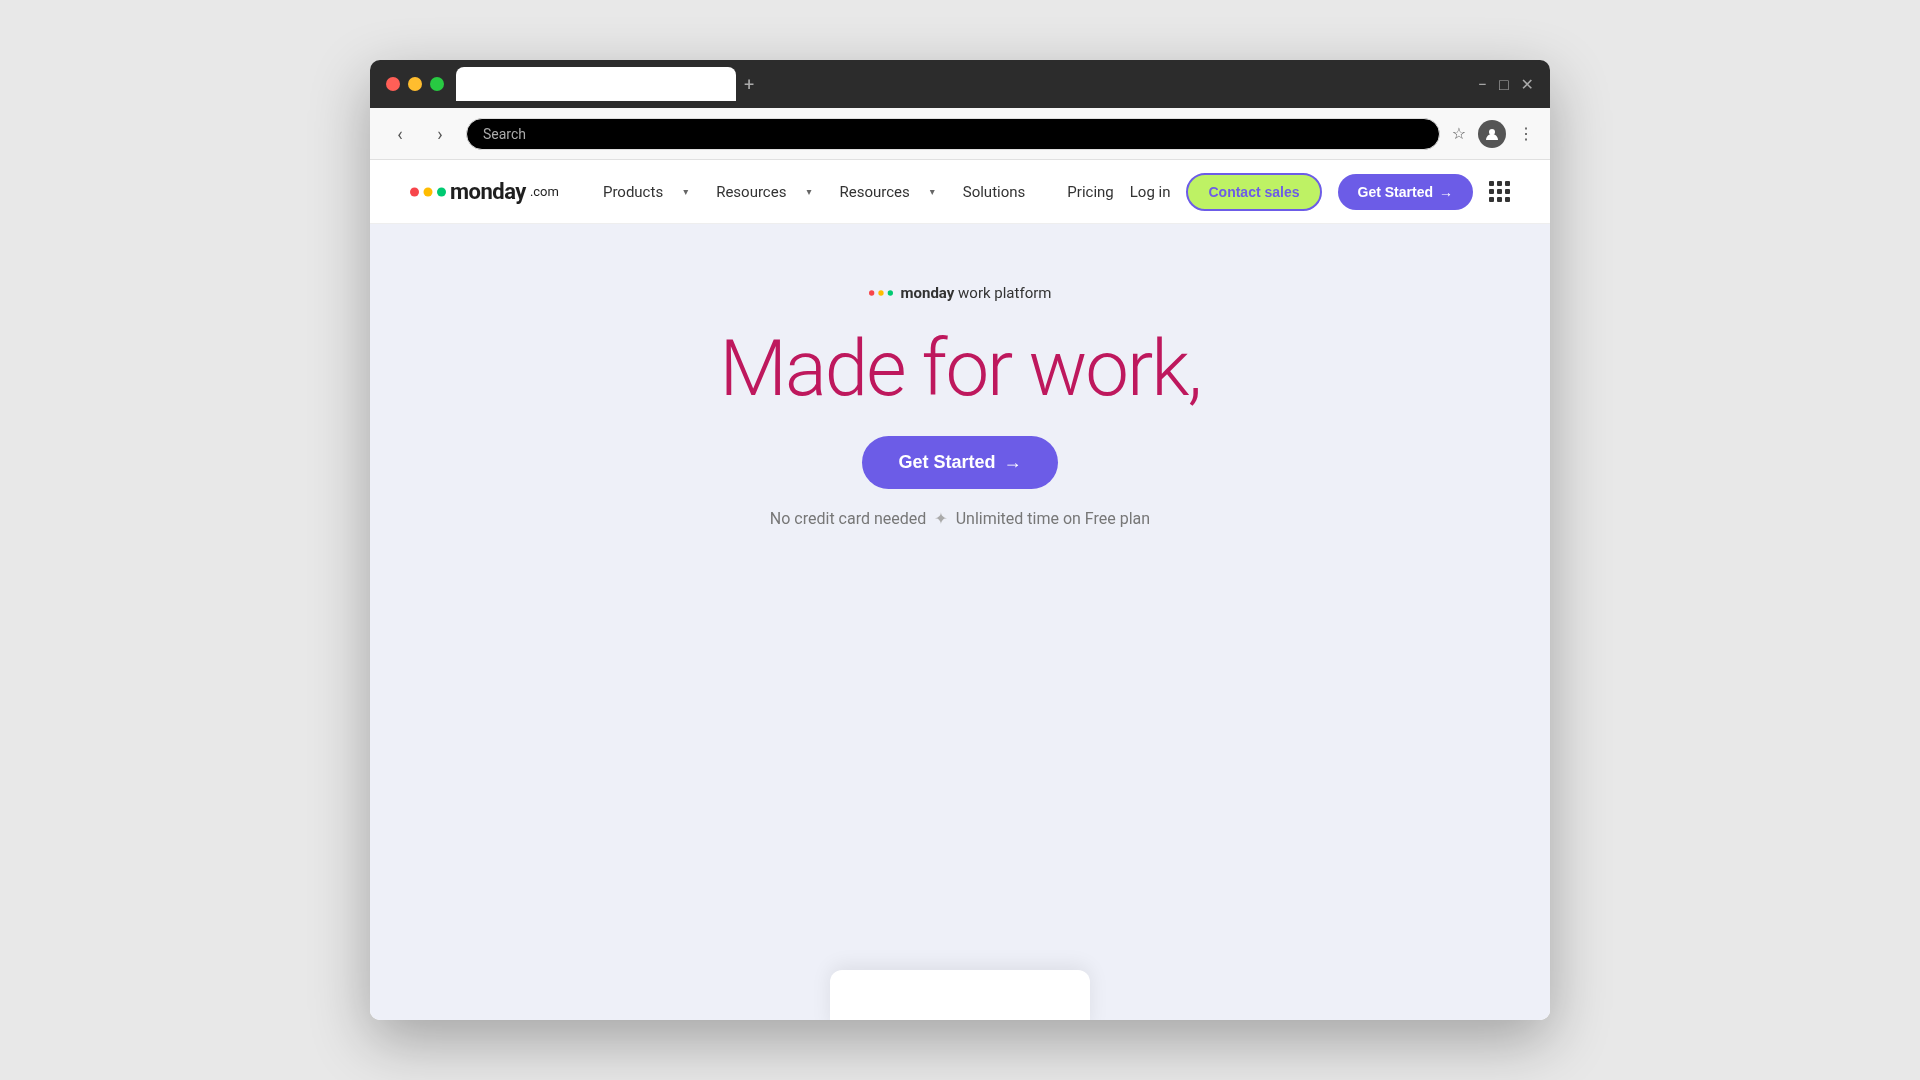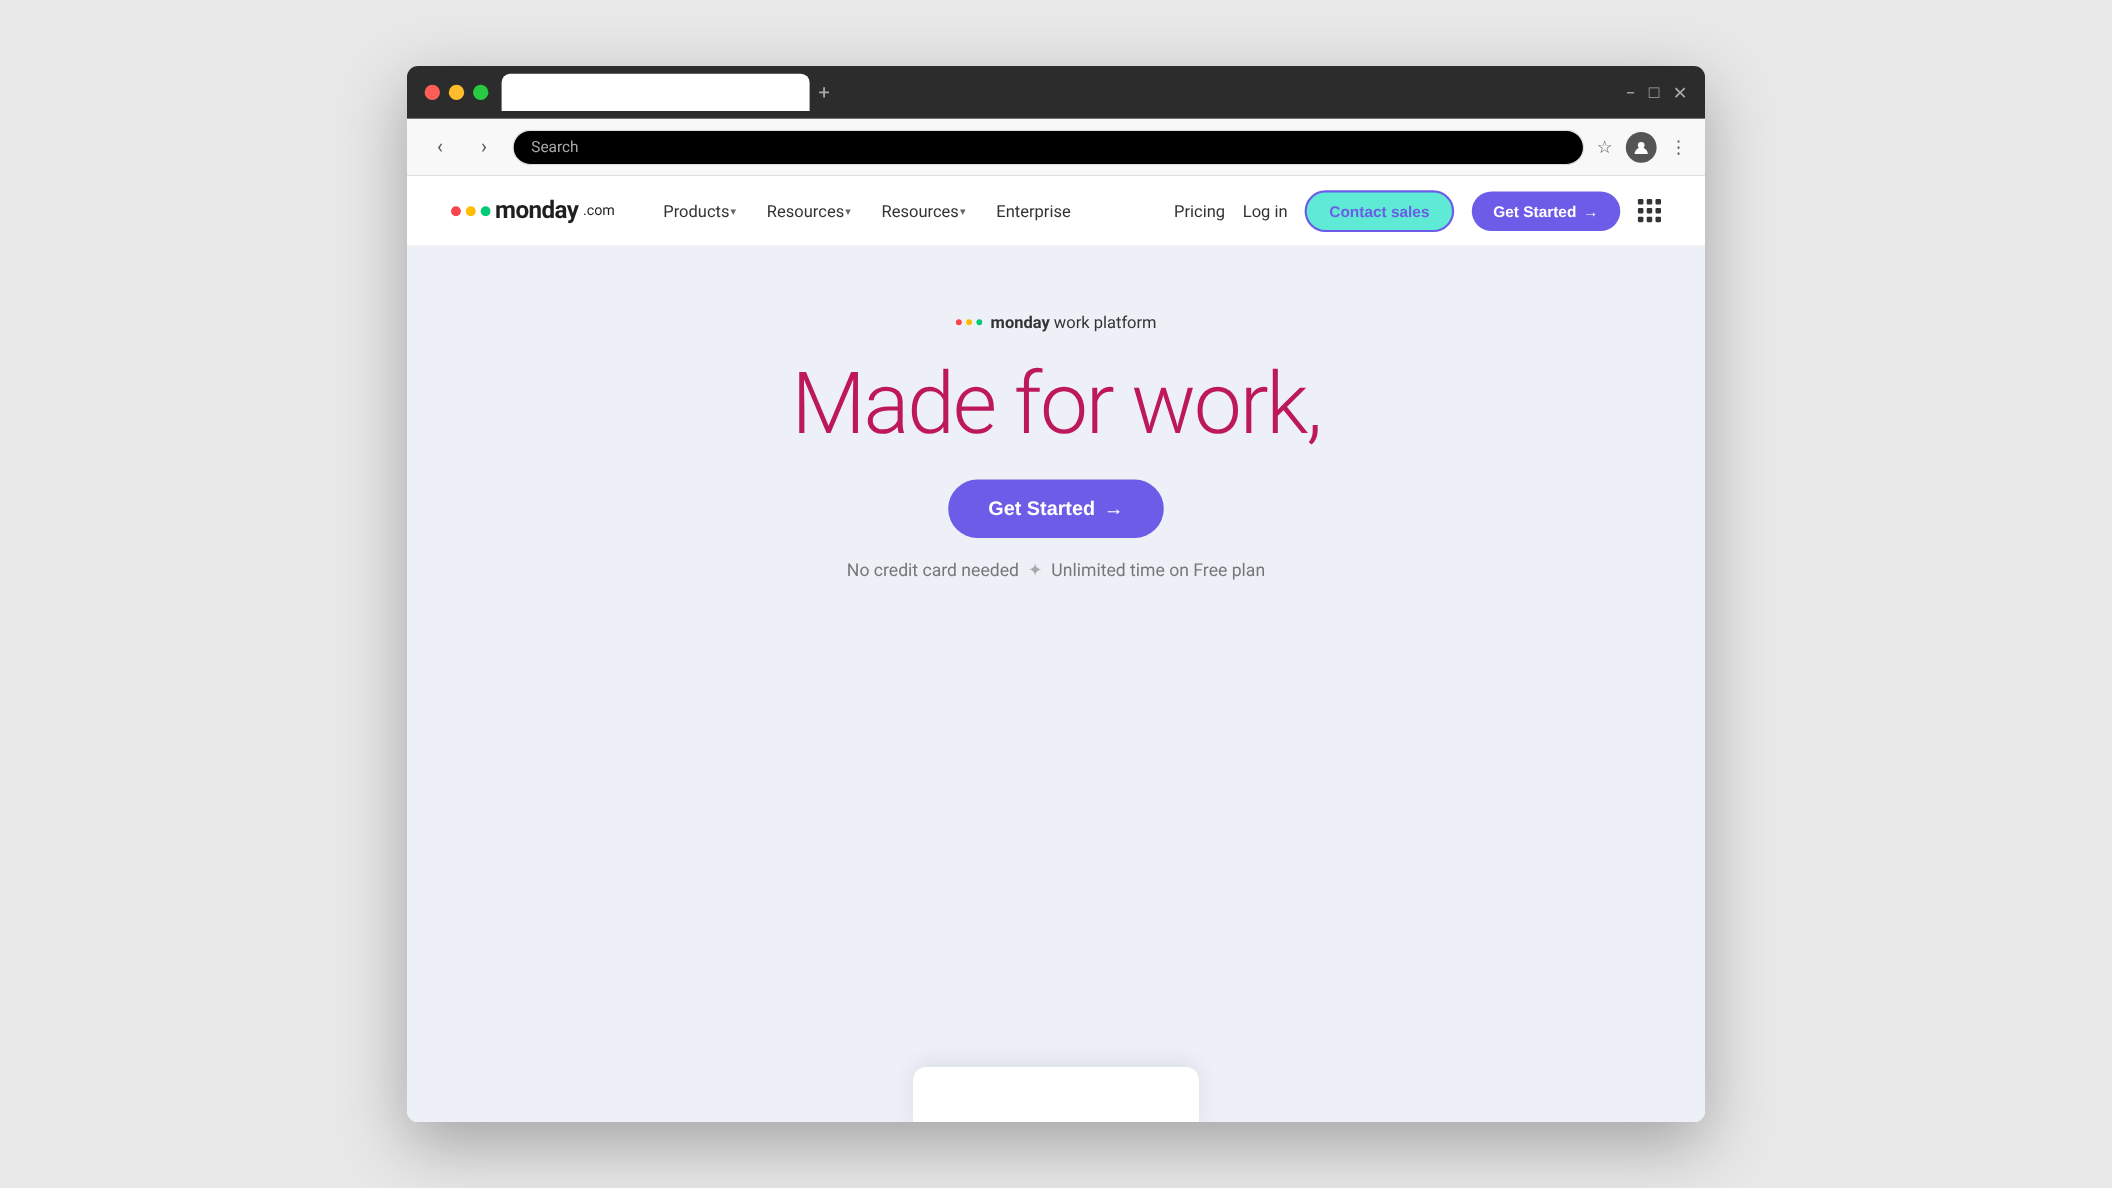--- a/index.html
+++ b/index.html
@@ -201,21 +201,21 @@
     }
 
     .nav-link {
       font-size: 15px;
       color: #333;
       padding: 8px 12px;
       border-radius: 6px;
       cursor: pointer;
       display: flex;
       align-items: center;
-      gap: 1px;
+      gap: 20px;
       text-decoration: none;
     }
 
     .chevron {
       font-size: 10px;
       color: #666;
     }
 
     .nav-right {
       display: flex;
@@ -231,21 +231,21 @@
     }
 
     .btn-contact {
       padding: 9px 20px;
       border-radius: 24px;
       border: 2px solid #6c5ce7;
       color: #6c5ce7;
       font-size: 14px;
       font-weight: 600;
       cursor: pointer;
-      background: #5eead4;
+      background: #bef264;
     }
 
     .btn-get-started-nav {
       padding: 10px 20px;
       border-radius: 24px;
       border: none;
       background: #6c5ce7;
       color: white;
       font-size: 14px;
       font-weight: 600;
@@ -422,21 +422,21 @@
         </a>
         <a class="nav-link">
           <span>Resources</span>
           <span class="chevron">▾</span>
         </a>
         <a class="nav-link">
           <span>Resources</span>
           <span class="chevron">▾</span>
         </a>
         <a class="nav-link">
-          <span>Enterprise</span>
+          <span>Solutions</span>
         </a>
       </div>
 
       <div class="nav-right">
         <a class="nav-link-plain">Pricing</a>
         <a class="nav-link-plain">Log in</a>
         <button class="btn-contact">Contact sales</button>
         <button class="btn-get-started-nav">
           <span>Get Started</span>
           <span>→</span>

